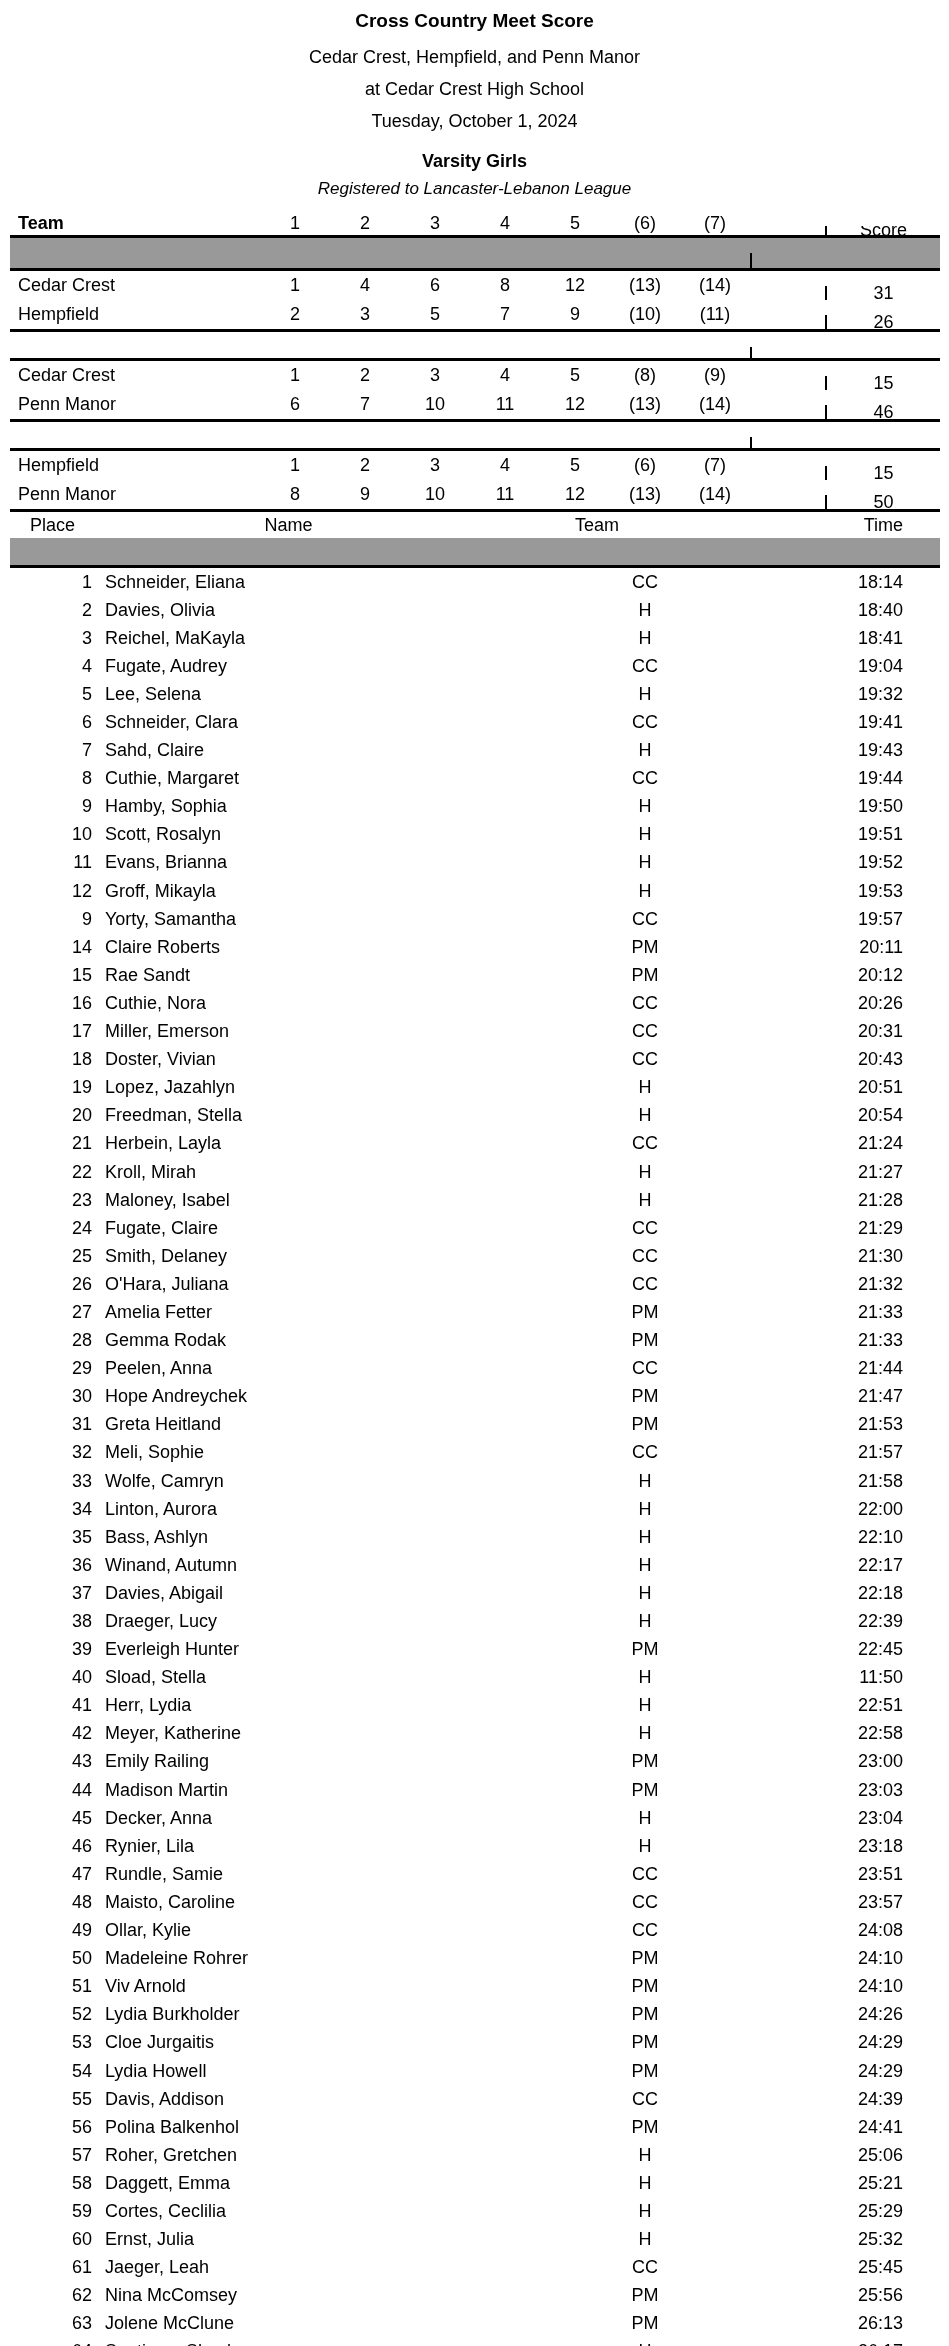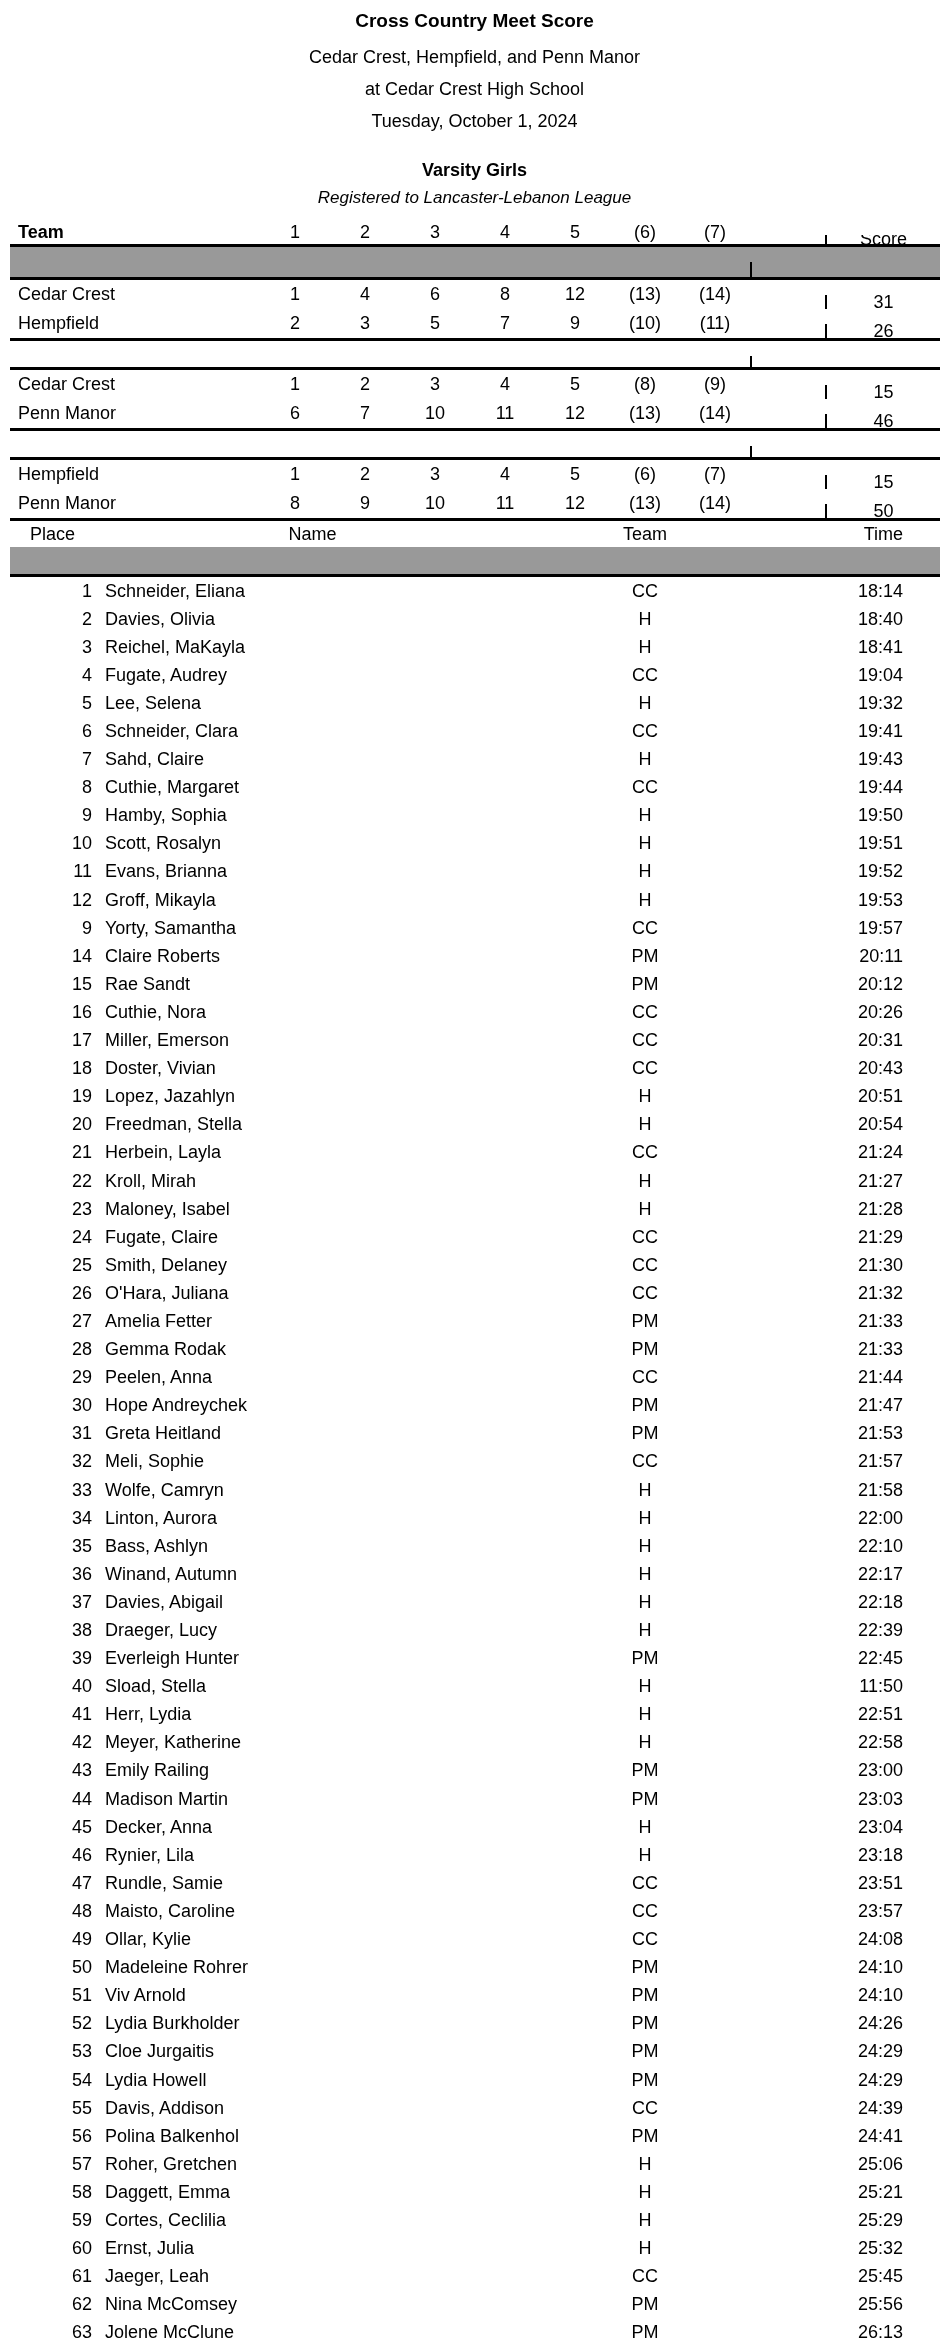--- a/index.html
+++ b/index.html
@@ -4,21 +4,21 @@
 <style>
   html,body{margin:0;padding:0;}
   body{
     width:949px;height:2346px;background:#ffffff;color:#000;
     font-family:"Liberation Sans","DejaVu Sans",sans-serif;
     overflow:hidden;position:relative;
   }
   .doc-header{text-align:center;}
   .title{padding-top:6px;font-size:19px;font-weight:bold;line-height:29px;}
   .sub{font-size:18px;margin-top:13px;line-height:19px;}
-  .division{font-size:18px;font-weight:bold;margin-top:29px;line-height:21px;}
+  .division{font-size:18px;font-weight:bold;margin-top:20px;line-height:21px;}
   .registration{font-size:17px;font-style:italic;margin-top:7px;line-height:20px;}
 
   
   .score-table{margin:12px 9px 0 10px;width:930px;}
   .sc-row{display:grid;grid-template-columns:250px repeat(7,70px) 1fr 115px;align-items:center;}
   .sc-cell{font-size:18px;white-space:nowrap;overflow:hidden;}
   .sc-team{text-align:left;padding-left:8px;}
   .sc-num{text-align:center;}
   .sc-spacer{}
   .sc-score{text-align:center;border-left:2px solid #000;align-self:stretch;display:flex;align-items:center;justify-content:center;margin-top:15px;}
@@ -26,21 +26,21 @@
   .sc-head .sc-team{font-weight:bold;}
   .sc-data{height:29px;}
   .sc-band{height:30px;border-top:3px solid #000;border-bottom:3px solid #000;}
   .sc-band .sc-cell{background:transparent;}
   .sc-gap{height:26px;border-top:3px solid #000;border-bottom:3px solid #000;}
 
   
   .results-table{margin:0 9px 0 10px;width:930px;}
   .rs-row{display:grid;grid-template-columns:85px 1fr 230px 180px;align-items:center;}
   .rs-cell{font-size:18px;white-space:nowrap;overflow:hidden;}
-  .rs-head{height:26px;border-top:3px solid #000;}
+  .rs-head{height:26px;border-top:3px solid #000;gap:48px;}
   .rs-head .rs-cell{text-align:center;}
   .rs-head .rs-time-h{text-align:right;padding-right:37px;}
   .rs-band{height:27px;border-bottom:3px solid #000;}
   .rs-data{height:28.1px;}
   .rs-place{text-align:right;padding-right:3px;}
   .rs-name{text-align:left;padding-left:10px;}
   .rs-team{text-align:center;}
   .rs-time{text-align:right;padding-right:37px;}
 </style>
 </head>

